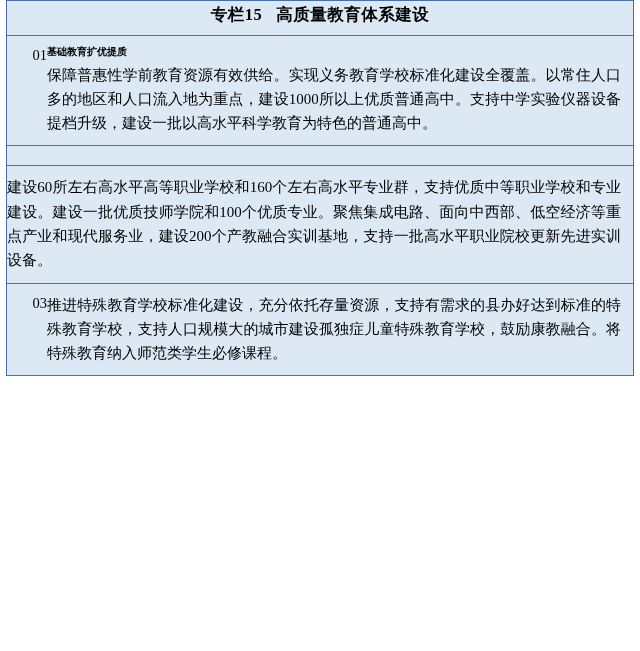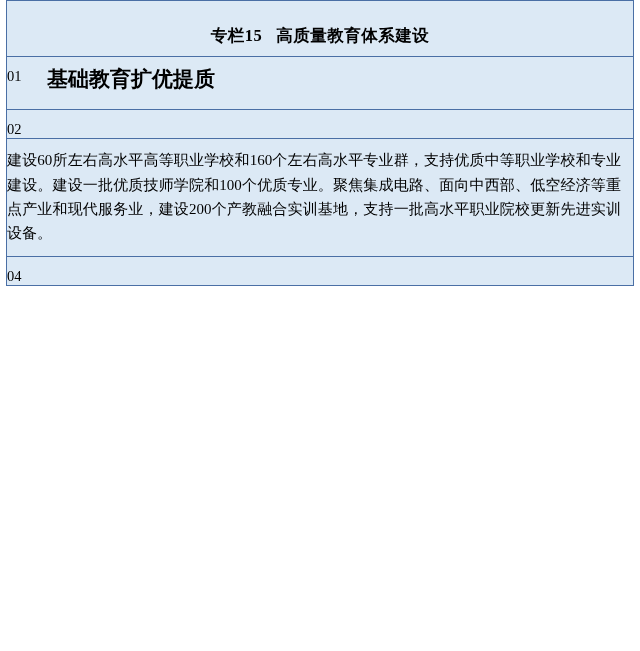--- a/index.html
+++ b/index.html
@@ -18,55 +18,54 @@
     margin: 0 auto;
     border: 1px solid #4a6fa5;
     box-sizing: border-box;
     background: #dce9f5;
   }
   .box-title {
     text-align: center;
     font-weight: bold;
     font-size: 16.5px;
     letter-spacing: 0.5px;
-    padding: 24px 0 9px 0;
+    padding: 3px 0 9px 0;
     border-bottom: 1px solid #4a6fa5;
     background: #dce9f5;
   }
   .box-title .gap {
     display: inline-block;
     width: 14px;
   }
   .row {
     display: flex;
     border-bottom: 1px solid #4a6fa5;
     background: #dce9f5;
   }
   .row:last-child {
     border-bottom: none;
   }
   .num-cell {
     width: 40px;
     flex: 0 0 40px;
-    text-align: left;
+    text-align: right;
     font-size: 14.5px;
     padding-top: 11px;
     box-sizing: border-box;
   }
   .content-cell {
     flex: 1 1 auto;
     padding: 9px 12px 10px 0;
     box-sizing: border-box;
   }
   .item-head {
     font-weight: bold;
-    font-size: 21px;
+    font-size: 10px;
     line-height: 1.45;
     margin-bottom: 3px;
-    font-family: Liberation Mono, monospace;
   }
   .item-body {
     font-size: 15px;
     line-height: 1.62;
     text-align: justify;
     text-justify: inter-ideograph;
   }
 </style>
 </head>
 <body>
@@ -74,34 +73,35 @@
 <div class="box">
 
   <div class="box-title">
     <span>专栏15</span><span class="gap"></span><span>高质量教育体系建设</span>
   </div>
 
   <div class="row">
     <div class="num-cell">01</div>
     <div class="content-cell">
       <div class="item-head">基础教育扩优提质</div>
+      <div class="item-body">保障普惠性学前教育资源有效供给。实现义务教育学校标准化建设全覆盖。以常住人口多的地区和人口流入地为重点，建设1000所以上优质普通高中。支持中学实验仪器设备提档升级，建设一批以高水平科学教育为特色的普通高中。</div>
     </div>
   </div>
 
   <div class="row">
-    <div class="num-cell">02</div>
     <div class="content-cell">
     </div>
   </div>
 
   <div class="row">
     <div class="content-cell">
       <div class="item-body">建设60所左右高水平高等职业学校和160个左右高水平专业群，支持优质中等职业学校和专业建设。建设一批优质技师学院和100个优质专业。聚焦集成电路、面向中西部、低空经济等重点产业和现代服务业，建设200个产教融合实训基地，支持一批高水平职业院校更新先进实训设备。</div>
     </div>
   </div>
 
   <div class="row">
-    <div class="num-cell">04</div>
+    <div class="num-cell">03</div>
     <div class="content-cell">
+      <div class="item-body">推进特殊教育学校标准化建设，充分依托存量资源，支持有需求的县办好达到标准的特殊教育学校，支持人口规模大的城市建设孤独症儿童特殊教育学校，鼓励康教融合。将特殊教育纳入师范类学生必修课程。</div>
     </div>
   </div>
 
 </div>
 
 </body></html>

